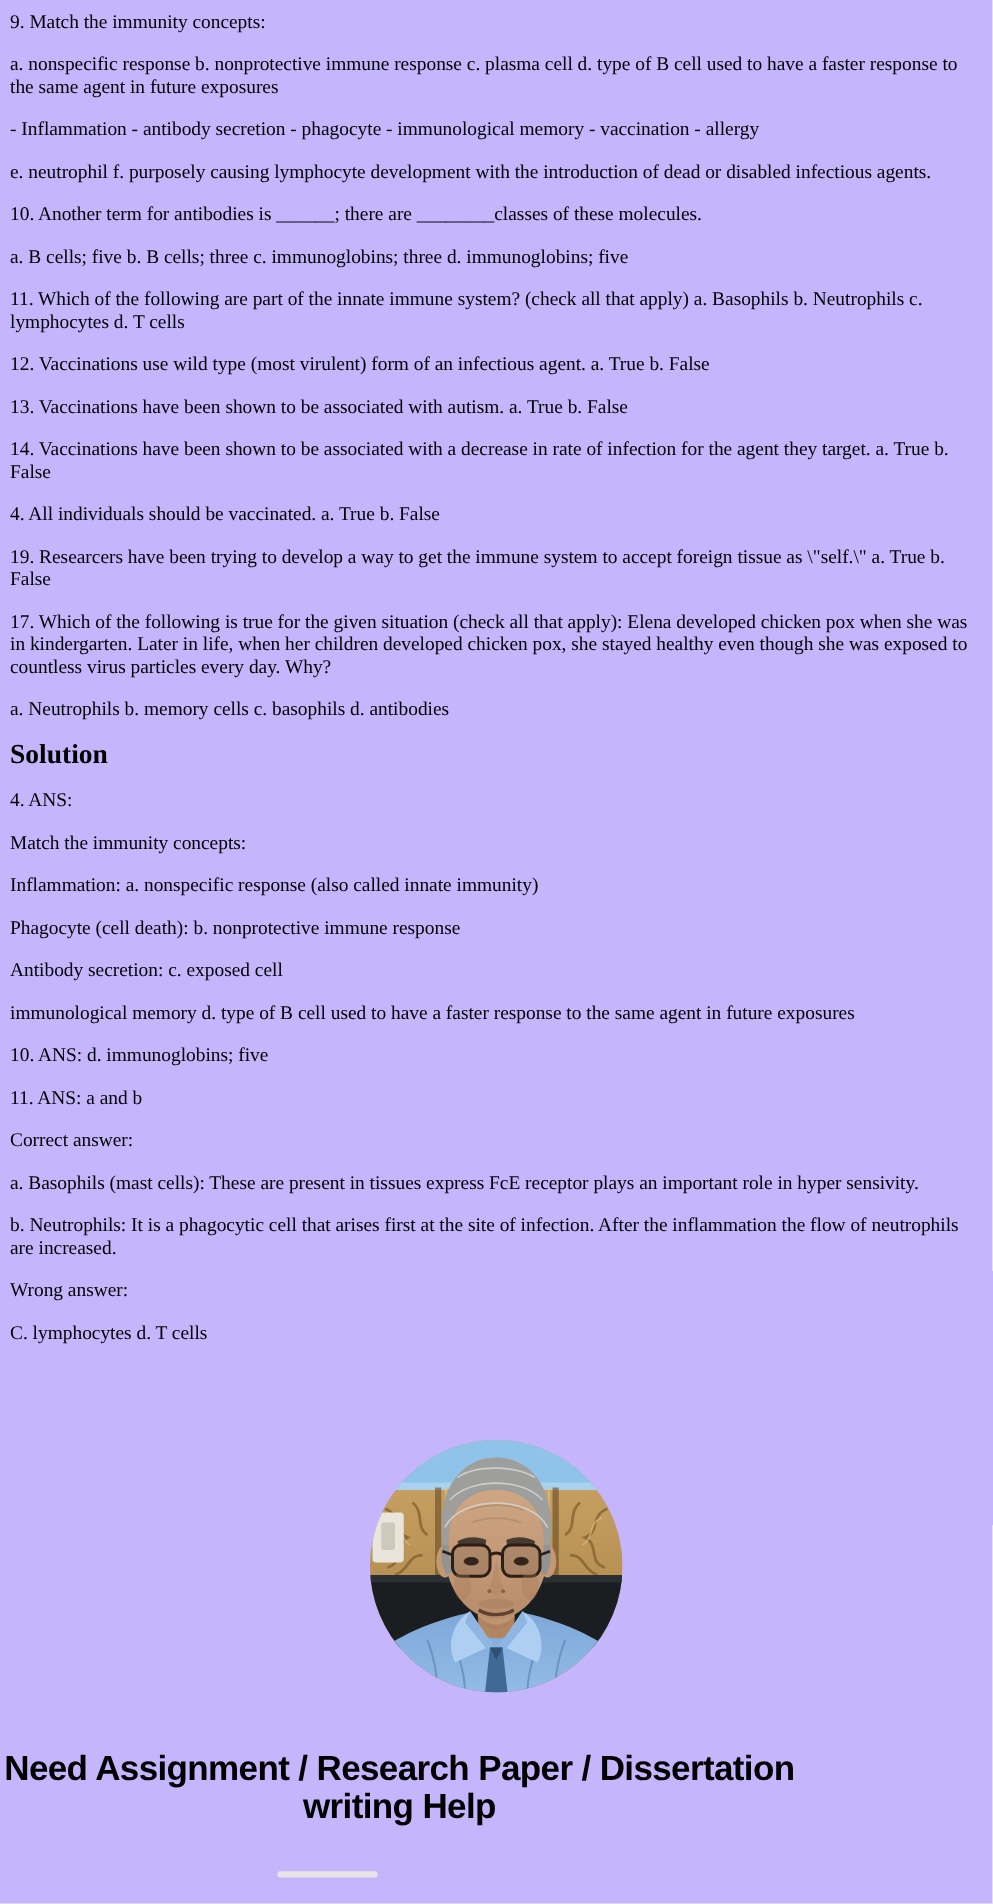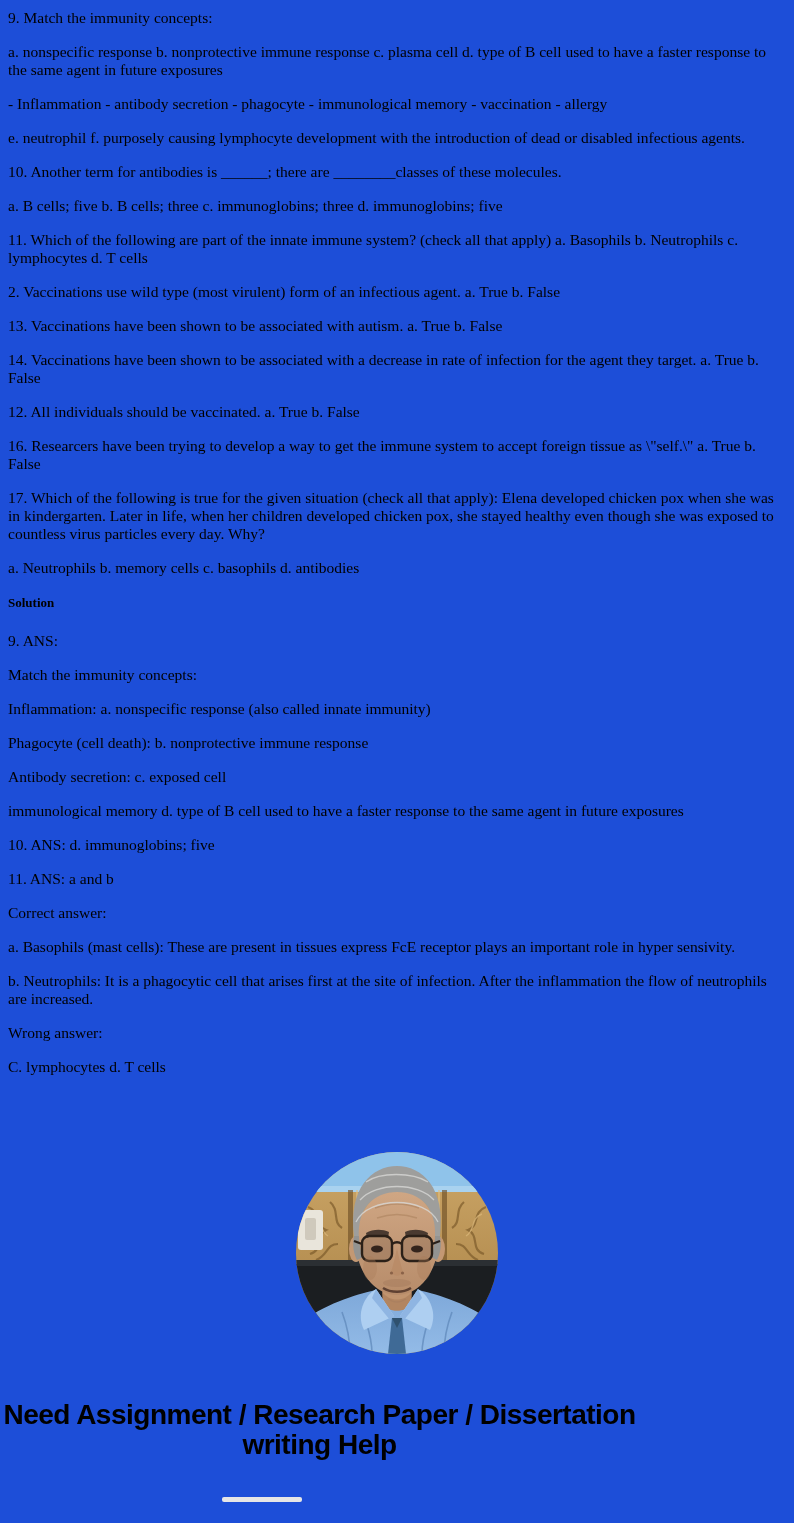--- a/index.html
+++ b/index.html
@@ -1,39 +1,39 @@
 <!DOCTYPE html>
 <html><head>
 <meta charset="utf-8">
 <style>
   * { margin: 0; padding: 0; box-sizing: border-box; }
   html, body { background: #ffffff; }
   .page {
     position: relative;
     width: 794px;
     height: 1523px;
-    background: #1d4ed8;
+    background: #c4b5fd;
     overflow: hidden;
     font-family: "Liberation Serif", serif;
     color: #000000;
   }
   .doc {
     position: absolute;
     top: 0; left: 0;
     width: 794px;
     height: 1125px;
     padding: 9px 8px 0 8px;
     overflow: hidden;
     font-size: 15.5px;
     line-height: 18px;
   }
   .doc p.para { margin: 0 0 16px 0; }
   .doc p.heading {
     font-weight: bold;
-    font-size: 13px;
+    font-size: 22px;
     line-height: 20px;
     margin: 4px 0 19px 0;
   }
   .avatar-wrap {
     position: absolute;
     top: 1152px;
     left: 296px;
     width: 202px;
     height: 202px;
   }
@@ -68,29 +68,29 @@
 <div class="page">
 
   <div class="doc">
     <p class="para">9. Match the immunity concepts:</p>
     <p class="para">a. nonspecific response b. nonprotective immune response c. plasma cell d. type of B cell used to have a faster response to the same agent in future exposures</p>
     <p class="para">- Inflammation - antibody secretion - phagocyte - immunological memory - vaccination - allergy</p>
     <p class="para">e. neutrophil f. purposely causing lymphocyte development with the introduction of dead or disabled infectious agents.</p>
     <p class="para">10. Another term for antibodies is ______; there are ________classes of these molecules.</p>
     <p class="para">a. B cells; five b. B cells; three c. immunoglobins; three d. immunoglobins; five</p>
     <p class="para">11. Which of the following are part of the innate immune system? (check all that apply) a. Basophils b. Neutrophils c. lymphocytes d. T cells</p>
-    <p class="para">2. Vaccinations use wild type (most virulent) form of an infectious agent. a. True b. False</p>
+    <p class="para">12. Vaccinations use wild type (most virulent) form of an infectious agent. a. True b. False</p>
     <p class="para">13. Vaccinations have been shown to be associated with autism. a. True b. False</p>
     <p class="para">14. Vaccinations have been shown to be associated with a decrease in rate of infection for the agent they target. a. True b. False</p>
-    <p class="para">12. All individuals should be vaccinated. a. True b. False</p>
-    <p class="para">16. Researcers have been trying to develop a way to get the immune system to accept foreign tissue as \"self.\" a. True b. False</p>
+    <p class="para">4. All individuals should be vaccinated. a. True b. False</p>
+    <p class="para">19. Researcers have been trying to develop a way to get the immune system to accept foreign tissue as \"self.\" a. True b. False</p>
     <p class="para">17. Which of the following is true for the given situation (check all that apply): Elena developed chicken pox when she was in kindergarten. Later in life, when her children developed chicken pox, she stayed healthy even though she was exposed to countless virus particles every day. Why?</p>
     <p class="para">a. Neutrophils b. memory cells c. basophils d. antibodies</p>
     <p class="heading">Solution</p>
-    <p class="para">9. ANS:</p>
+    <p class="para">4. ANS:</p>
     <p class="para">Match the immunity concepts:</p>
     <p class="para">Inflammation: a. nonspecific response (also called innate immunity)</p>
     <p class="para">Phagocyte (cell death): b. nonprotective immune response</p>
     <p class="para">Antibody secretion: c. exposed cell</p>
     <p class="para">immunological memory d. type of B cell used to have a faster response to the same agent in future exposures</p>
     <p class="para">10. ANS: d. immunoglobins; five</p>
     <p class="para">11. ANS: a and b</p>
     <p class="para">Correct answer:</p>
     <p class="para">a. Basophils (mast cells): These are present in tissues express FcE receptor plays an important role in hyper sensivity.</p>
     <p class="para">b. Neutrophils: It is a phagocytic cell that arises first at the site of infection. After the inflammation the flow of neutrophils are increased.</p>

